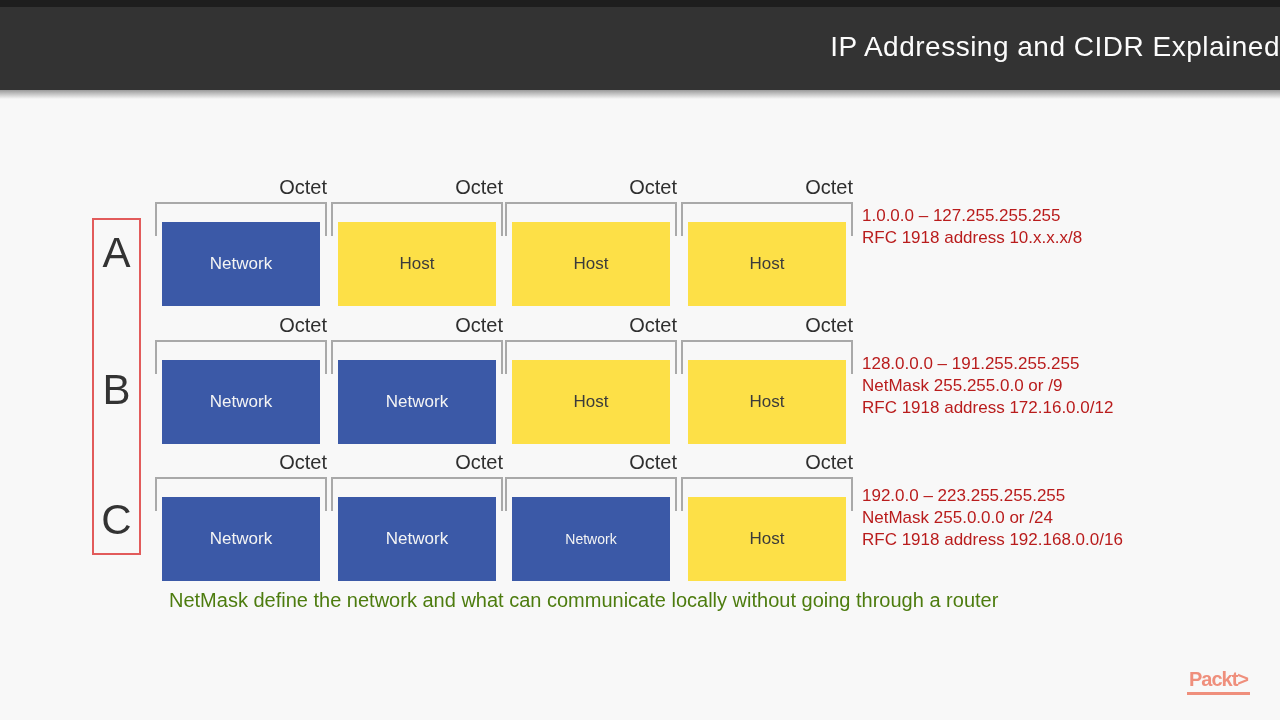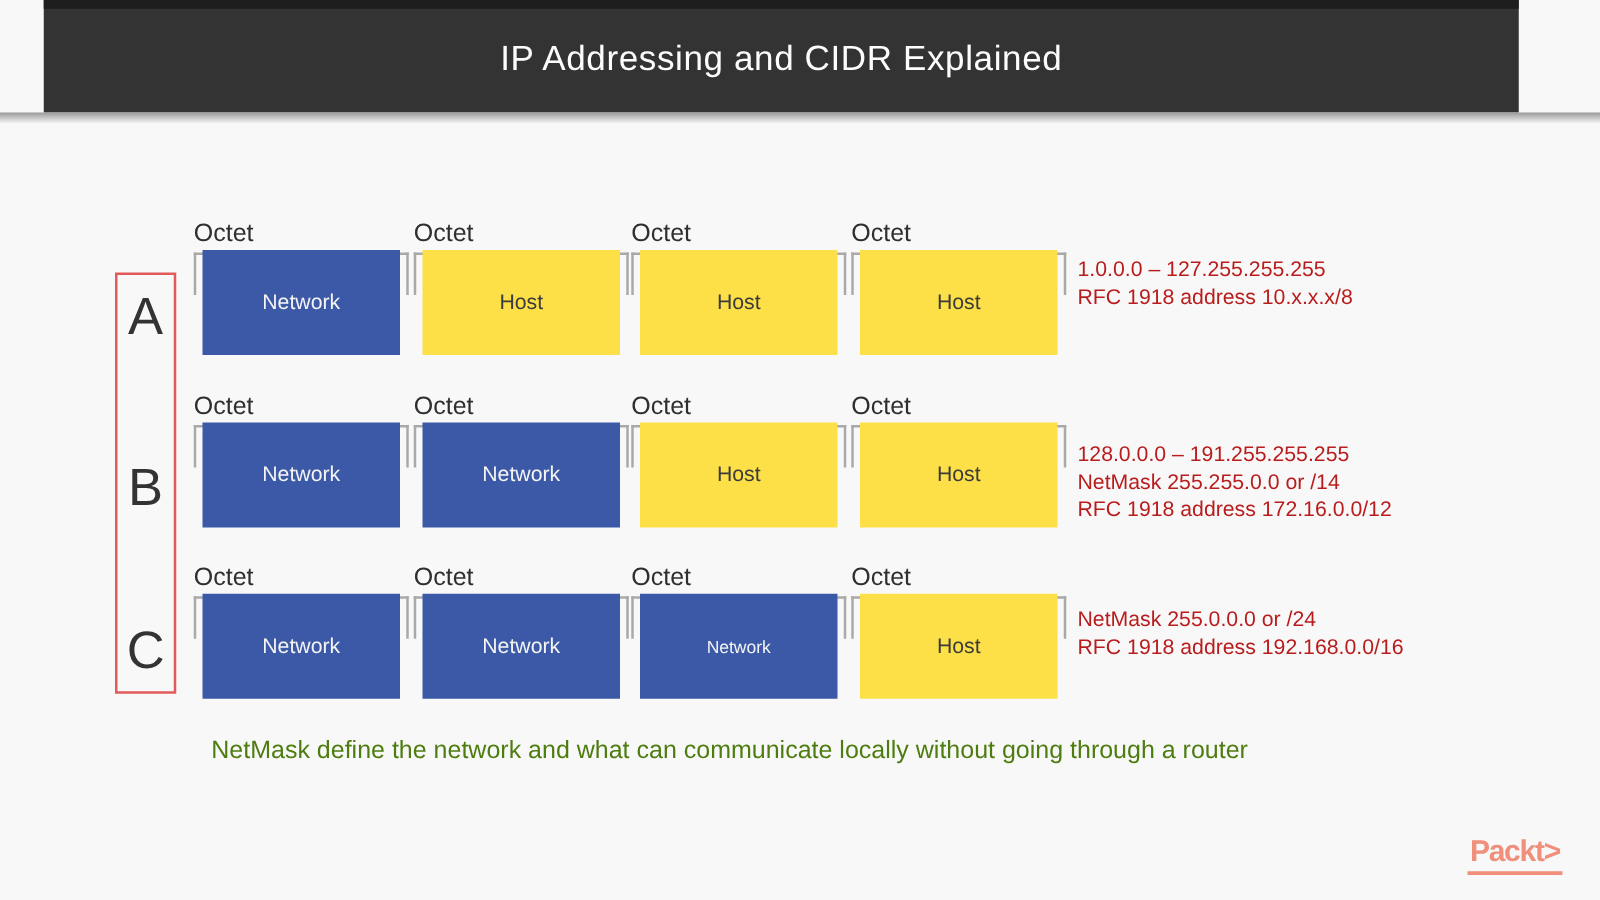--- a/index.html
+++ b/index.html
@@ -7,24 +7,24 @@
   body {
     position: relative;
     width: 1280px; height: 720px;
     background: #f8f8f8;
     font-family: "Liberation Sans", "DejaVu Sans", sans-serif;
     overflow: hidden;
   }
 
   
   .header {
-    position: absolute; left: 0; top: 0; width: 1180px; height: 90px;
+    position: absolute; left: 0; top: 0; width: 1280px; height: 90px;
     background: #333333;
     border-top: 7px solid #1e1e1e;
-    display: flex; align-items: center; justify-content: center; margin-left: 35px;
+    display: flex; align-items: center; justify-content: flex-end;
   }
   .header-shadow {
     position: absolute; left: 0; top: 90px; width: 1280px; height: 9px;
     background: linear-gradient(#9a9a9a, #f8f8f8);
   }
   .title {
     color: #fcfcfc; font-size: 28px; font-weight: 400; letter-spacing: 0.5px;
     margin-top: -4px;
   }
 
@@ -48,28 +48,28 @@
   .row.r2 { top: 451px; }
 
   .cell { position: absolute; top: 0; width: 172px; height: 120px; }
   .cell.c0 { left: 155px; }
   .cell.c1 { left: 331px; }
   .cell.c2 { left: 505px; }
   .cell.c3 { left: 681px; }
 
   .octet-header {
     position: absolute; top: 0; left: 0; width: 100%; height: 24px;
-    text-align: left; font-size: 20px; color: #2f2f2f;
+    text-align: right; font-size: 20px; color: #2f2f2f;
   }
   .bracket {
     position: absolute; top: 26px; left: 0; right: 0; height: 34px;
     border: 2px solid #a9a9a9; border-bottom: none;
   }
   .octet-box {
-    position: absolute; top: 24px; left: 7px; right: 7px; height: 84px;
+    position: absolute; top: 46px; left: 7px; right: 7px; height: 84px;
     display: flex; align-items: center; justify-content: center;
     font-size: 17px;
   }
   .octet-box.network { background: #3b59a7; color: #f4f4f4; }
   .octet-box.host    { background: #fde047; color: #3b3b3b; }
   .octet-box.small-label { font-size: 14px; }
 
   
   .details {
     position: absolute; left: 862px; width: 360px;
@@ -81,21 +81,21 @@
 
   
   .caption {
     position: absolute; left: 169px; top: 589px; width: 1050px;
     font-size: 20px; color: #4d7c0f;
   }
 
   
   .logo {
     position: absolute; right: 30px; top: 668px;
-    font-size: 24px; font-weight: bold; letter-spacing: -1px;
+    font-size: 20px; font-weight: bold; letter-spacing: -1px;
     color: #ef8f7c;
     border-bottom: 3px solid #ef8f7c;
     padding: 0 2px 1px 2px;
   }
 </style>
 </head>
 <body>
 
 <div class="header">
   <div class="title">IP Addressing and CIDR Explained</div>
@@ -176,23 +176,24 @@
     <div class="octet-box host">Host</div>
   </div>
 </div>
 
 <div class="details d0">
   <div>1.0.0.0 – 127.255.255.255</div>
   <div>RFC 1918 address 10.x.x.x/8</div>
 </div>
 <div class="details d1">
   <div>128.0.0.0 – 191.255.255.255</div>
-  <div>NetMask 255.255.0.0 or /14</div>
+  <div>NetMask 255.255.0.0 or /9</div>
   <div>RFC 1918 address 172.16.0.0/12</div>
 </div>
 <div class="details d2">
+  <div>192.0.0 – 223.255.255.255</div>
   <div>NetMask 255.0.0.0 or /24</div>
   <div>RFC 1918 address 192.168.0.0/16</div>
 </div>
 
 <div class="caption">NetMask define the network and what can communicate locally without going through a router</div>
 
 <div class="logo">Packt&gt;</div>
 
 </body></html>

